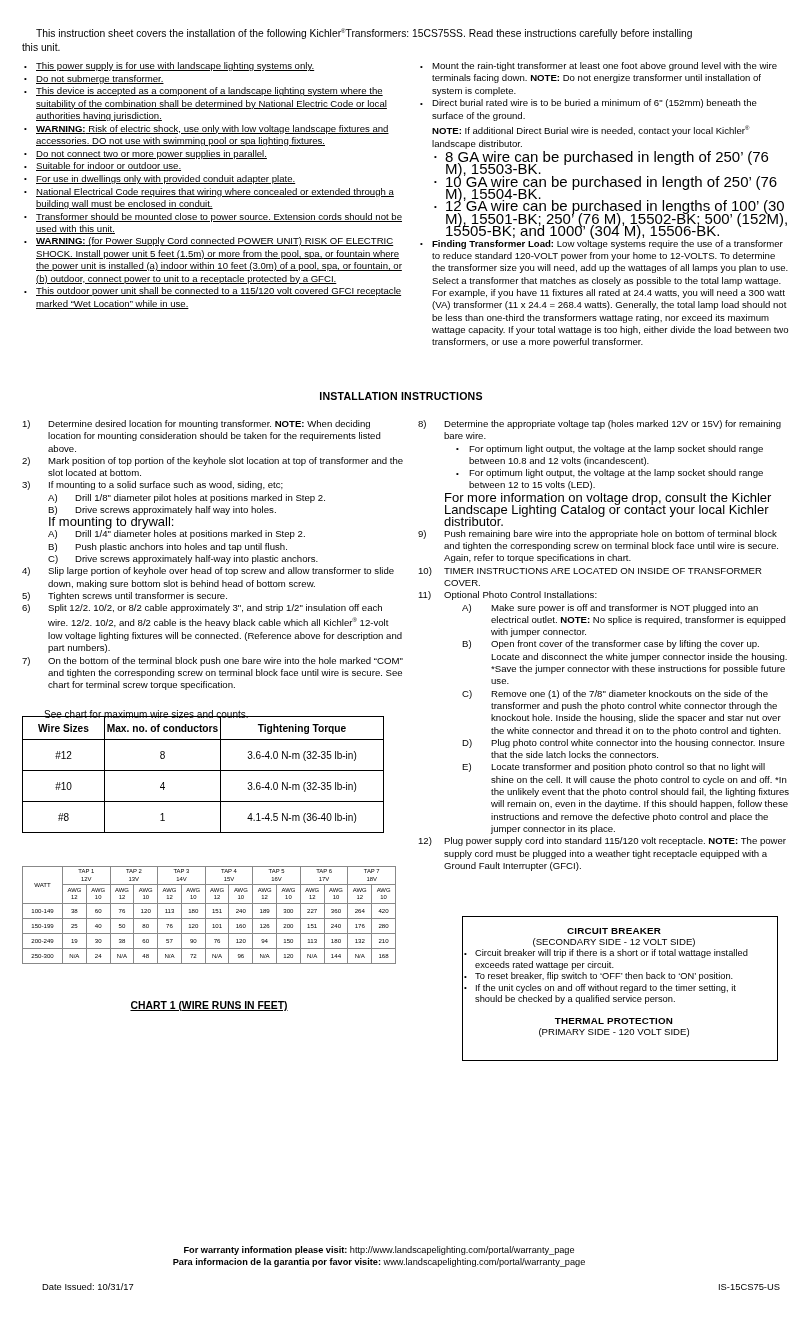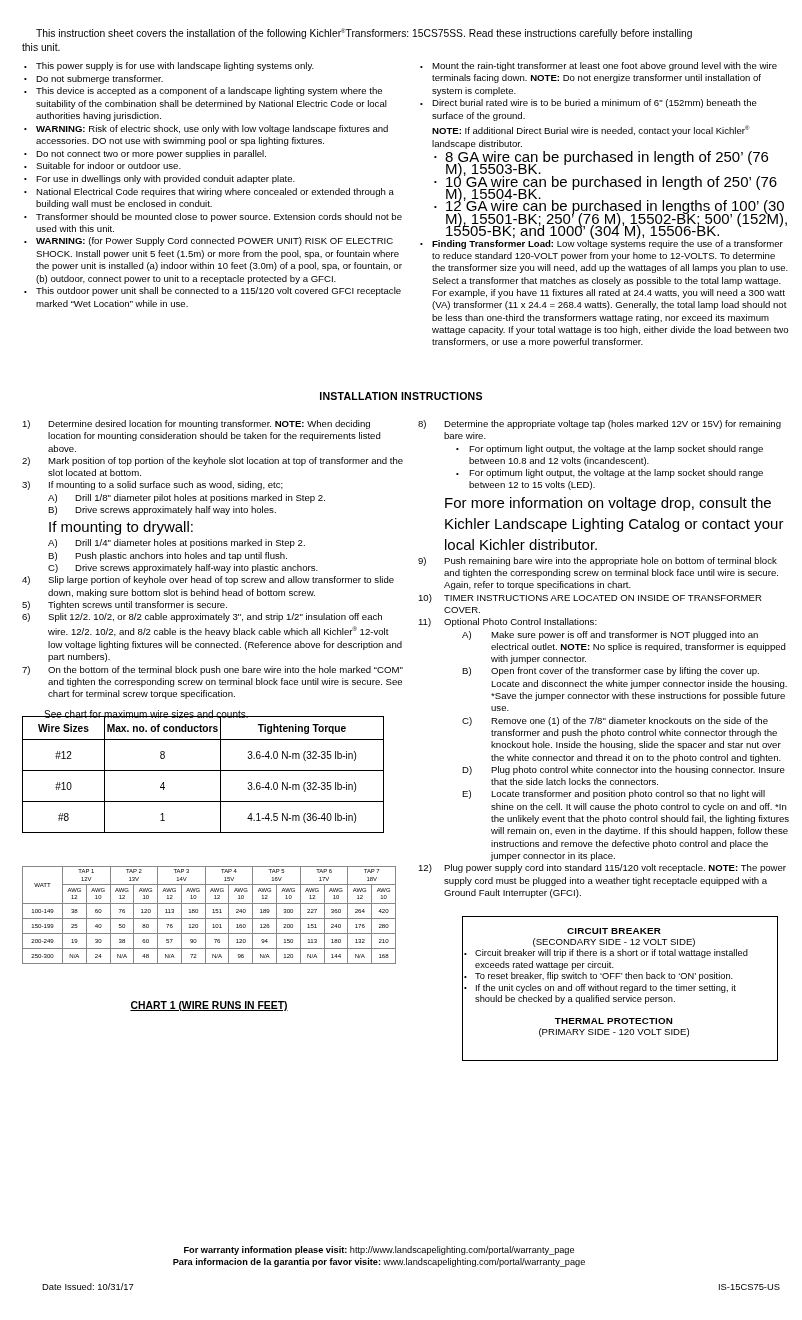--- a/index.html
+++ b/index.html
@@ -15,21 +15,21 @@
 
   
   .intro {
     position:absolute; left:22px; top:24px; width:758px;
     font-size:10.3px; line-height:14px;
   }
   .intro .indent { text-indent:14px; }
 
   
   .cols { position:absolute; left:0; top:60px; width:802px; }
-  .col-left  { position:absolute; left:22px;  top:0; width:382px; }
+  .col-left  { position:absolute; left:22px;  top:0; width:382px;text-decoration:underline; }
   .col-right { position:absolute; left:418px; top:0; width:372px; }
 
   ul.bl { list-style:none; margin:0; padding:0; }
   ul.bl > li {
     position:relative; padding-left:14px;
     font-size:9.6px; line-height:12.35px; margin:0 0 0.3px 0;
   }
   ul.bl > li:before {
     content:"\2022"; position:absolute; left:2px; top:-0.5px;
     font-size:8px; line-height:13px;
@@ -62,21 +62,21 @@
     font-size:9.6px; line-height:12.3px;
   }
   ol.nl > li > .num {
     position:absolute; left:0; top:0; width:22px; text-align:left;
   }
   ol.nl > li > .num.wide { width:24px; }
   .sub-alpha { position:relative; padding-left:27px; font-size:9.6px; line-height:12.3px; }
   .sub-alpha > .al { position:absolute; left:0; top:0; }
   .sub-alpha2 { position:relative; padding-left:47px; font-size:9.6px; line-height:12.3px; }
   .sub-alpha2 > .al { position:absolute; left:18px; top:0; }
-  .inline-note { font-size:15px; line-height:21px; }
+  .inline-note { font-size:13px; line-height:12px; }
   .dash-bullet { position:relative; padding-left:25px; font-size:9.6px; line-height:12.3px; }
   .dash-bullet:before { content:"\2022"; position:absolute; left:12px; top:-0.5px; font-size:8px; line-height:13px; }
 
   
   .ws-note { position:absolute; left:44px; top:709px; font-size:10px; }
   table.wire {
     position:absolute; left:22px; top:716px;
     border-collapse:collapse; width:362px;
     font-size:10px;
   }

